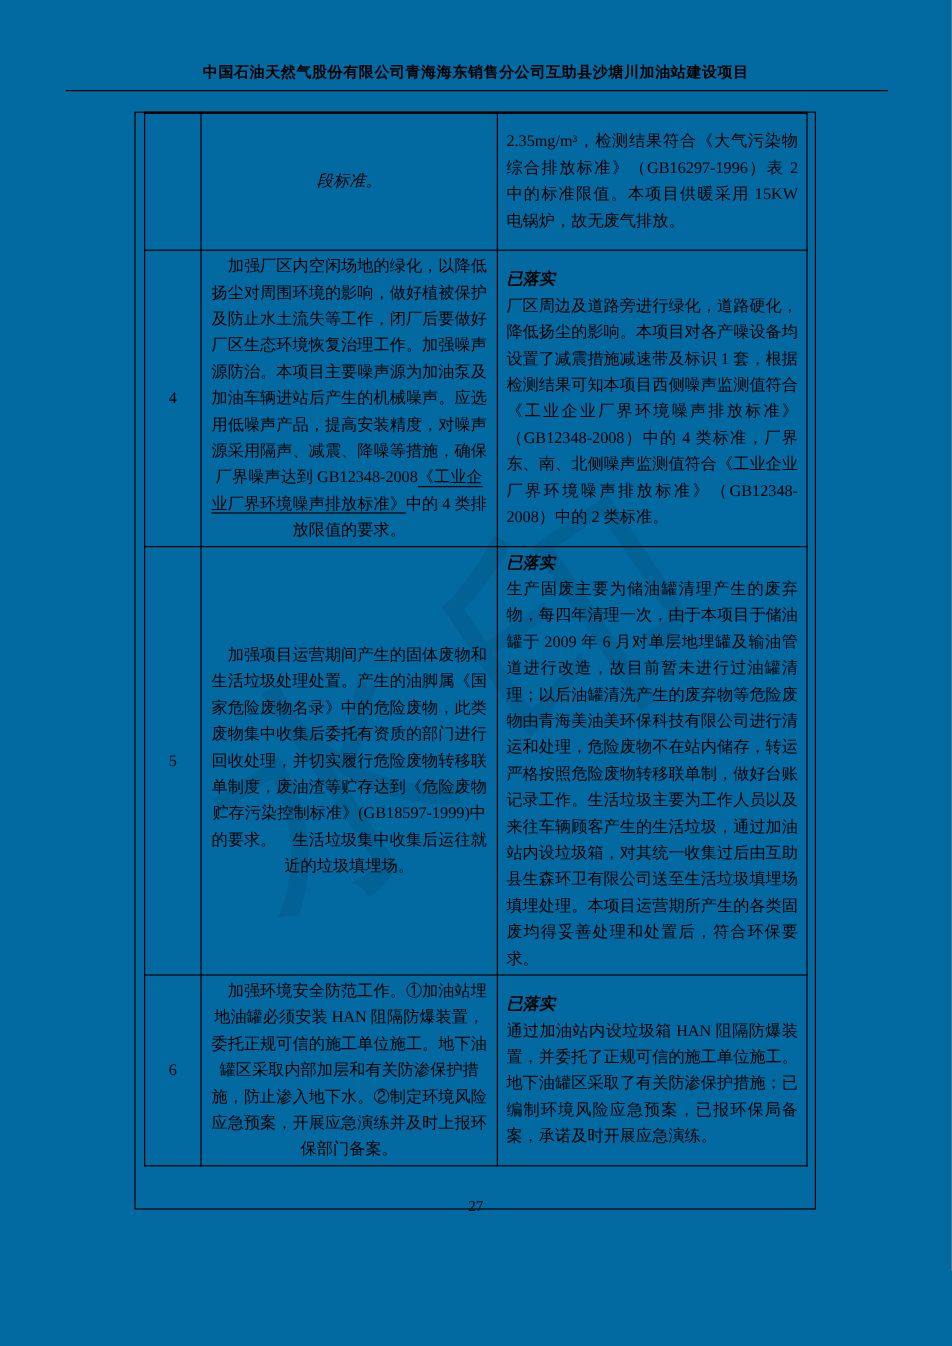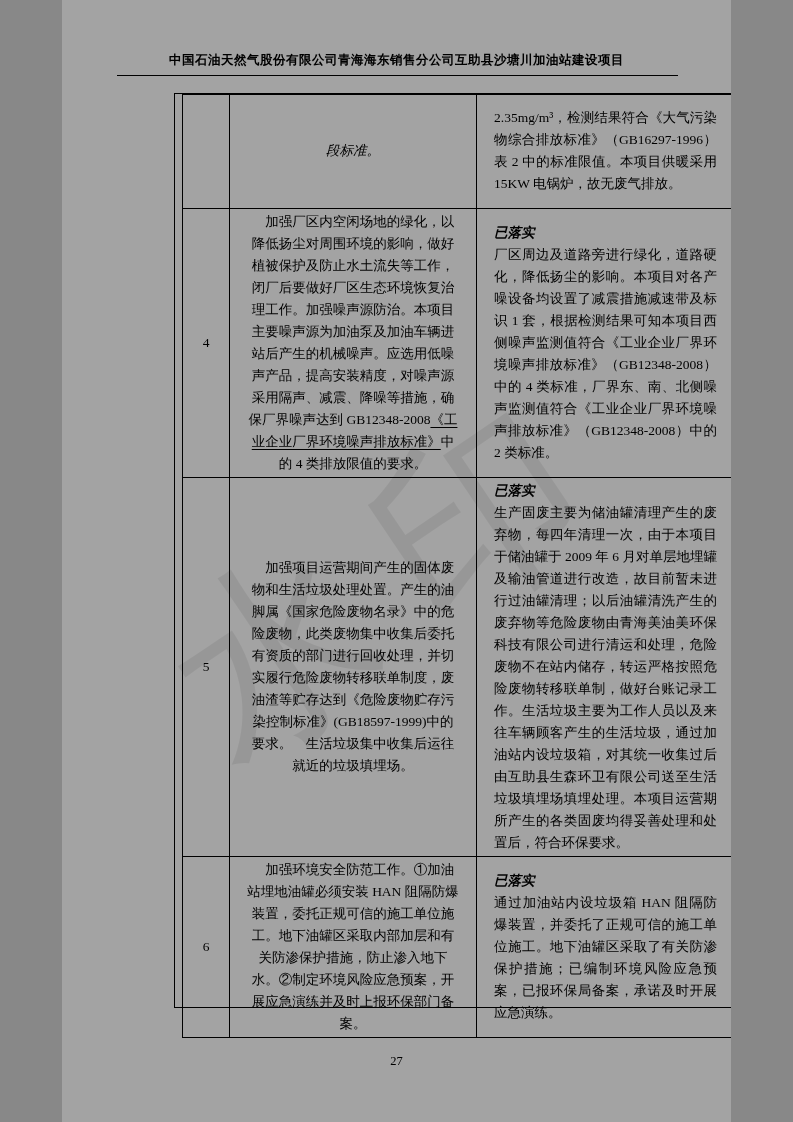--- a/index.html
+++ b/index.html
@@ -1,20 +1,20 @@
 <!DOCTYPE html>
 <html><head>
 <meta charset="utf-8">
 <style>
   html,body{margin:0;padding:0;background:#888;}
   .page{
     position:relative;
-    width:669px;height:1122px;
+    width:793px;height:1122px;
     margin:0 auto;
-    background:#a3a3a3;
+    background:#0369a1;
     overflow:hidden;
     font-family:"Liberation Serif","DejaVu Serif",serif;
     color:#000;
   }
   .doc-header{
     position:absolute;top:51px;left:0;right:0;
     text-align:center;
     font-size:12.5px;line-height:18px;letter-spacing:0.5px;
     font-weight:bold;
   }
@@ -38,39 +38,39 @@
   }
   table.main{
     position:absolute;left:120px;top:93px;
     width:552px;
     border-collapse:collapse;table-layout:fixed;
     border-top:2.5px solid #000;
   }
   table.main td{
     border:1px solid #000;
     font-size:13.5px;line-height:22px;
-    padding:2px 17px;
+    padding:2px 7px;
     vertical-align:middle;
     overflow:hidden;
     box-sizing:border-box;
     margin-top:24px;
   }
   col.c-num{width:47px;}
   col.c-measure{width:247px;}
   col.c-status{width:258px;}
   td.num{text-align:center;padding:0;}
   td.measure p{margin:0;text-align:center;text-indent:1em;}
   td.measure p.cont{text-indent:0;font-style:italic;}
   td.vtop{vertical-align:top;}
   td.status{vertical-align:top;text-align:justify;text-justify:inter-ideograph;}
   .status-title{font-weight:bold;margin:0;text-align:left;font-style:italic;}
   .status-body{margin:0;}
   .u{text-decoration:underline;text-underline-offset:3px;}
   .page-number{
-    position:absolute;top:1054px;left:0;right:0;
+    position:absolute;top:998px;left:0;right:0;
     text-align:center;font-size:12.5px;
   }
 </style>
 </head>
 <body>
 
 <div class="page">
 
   <div class="doc-header">中国石油天然气股份有限公司青海海东销售分公司互助县沙塘川加油站建设项目</div>
   <div class="header-rule"></div>

